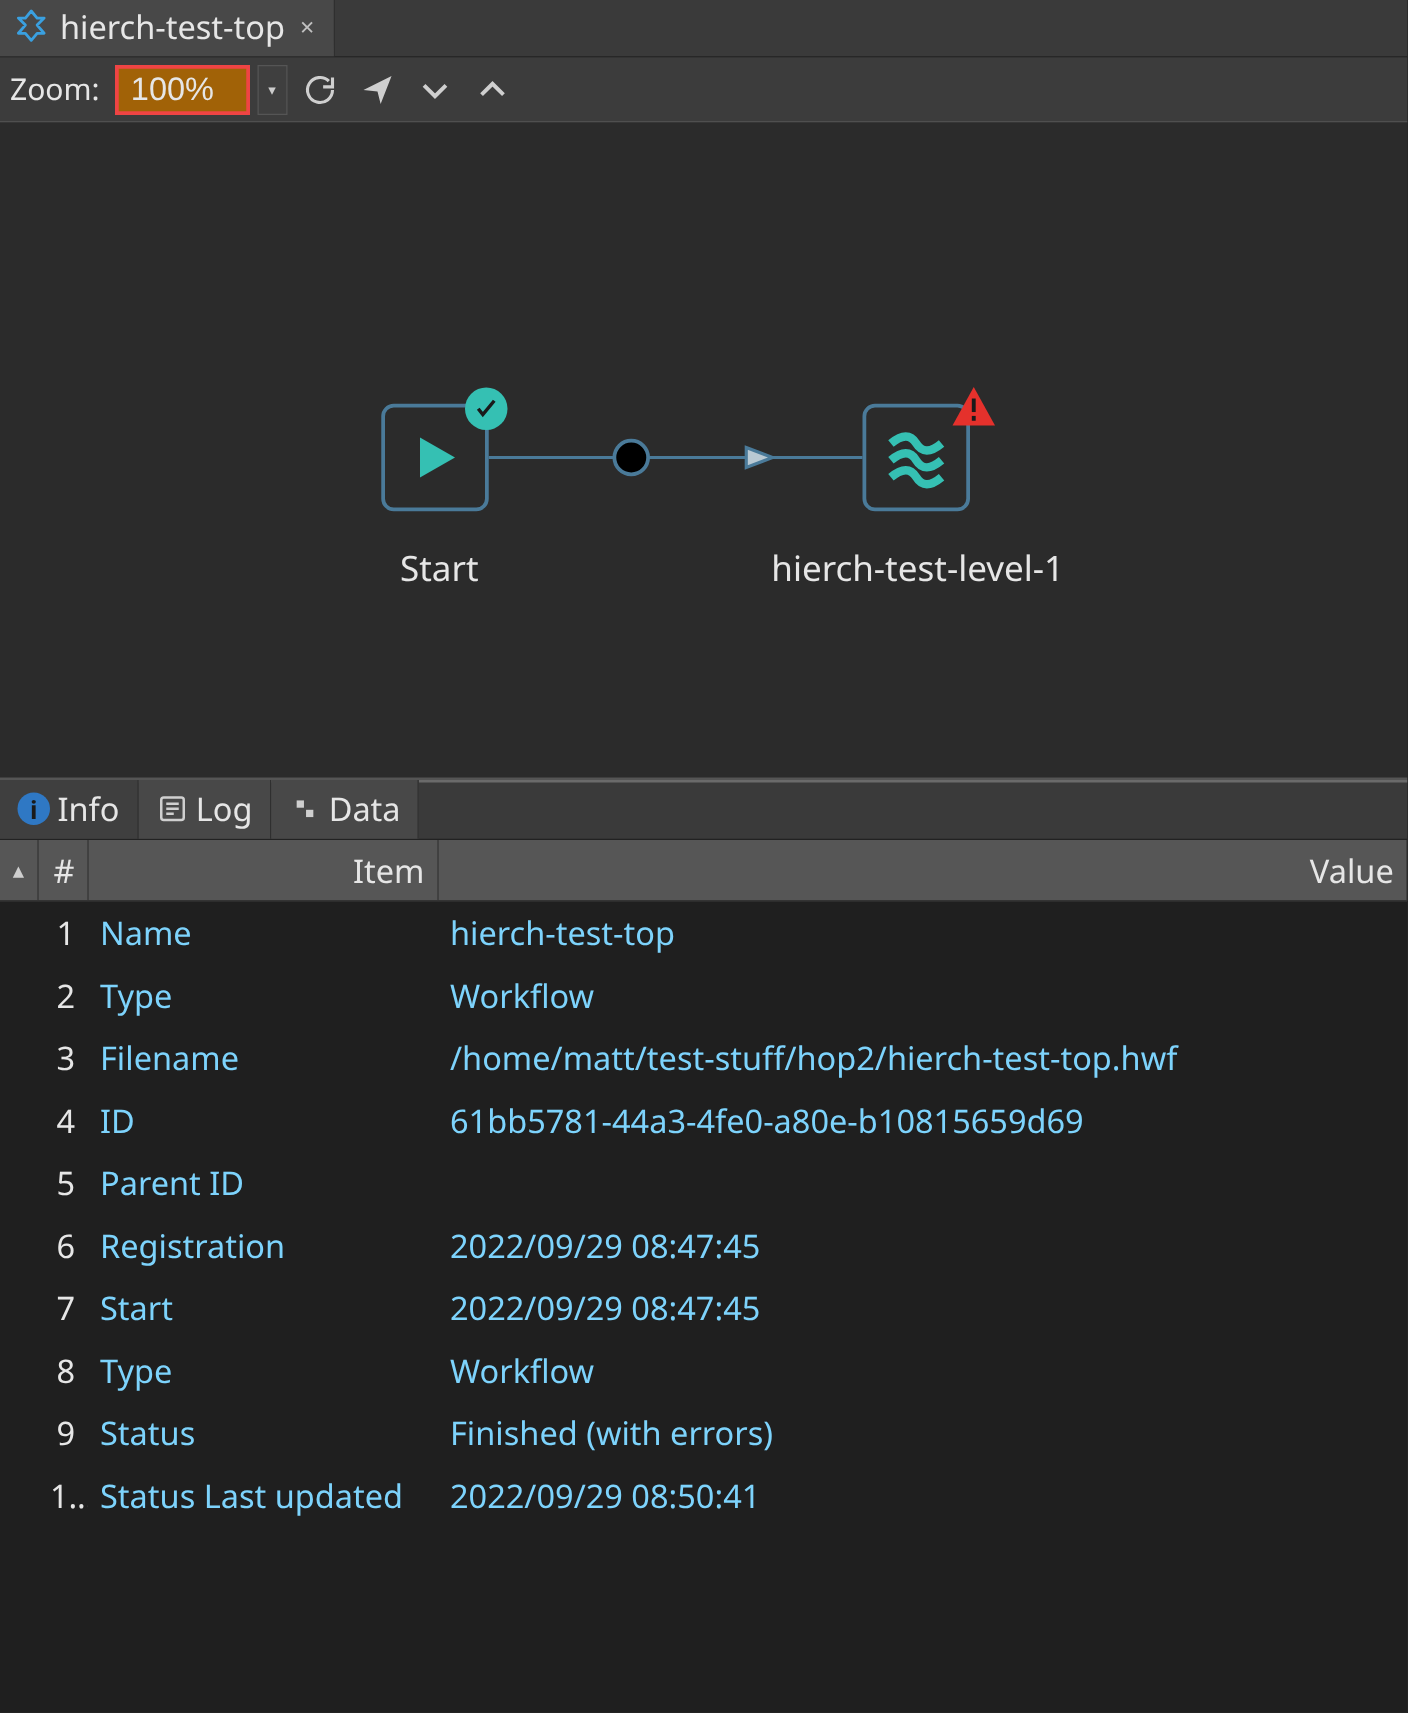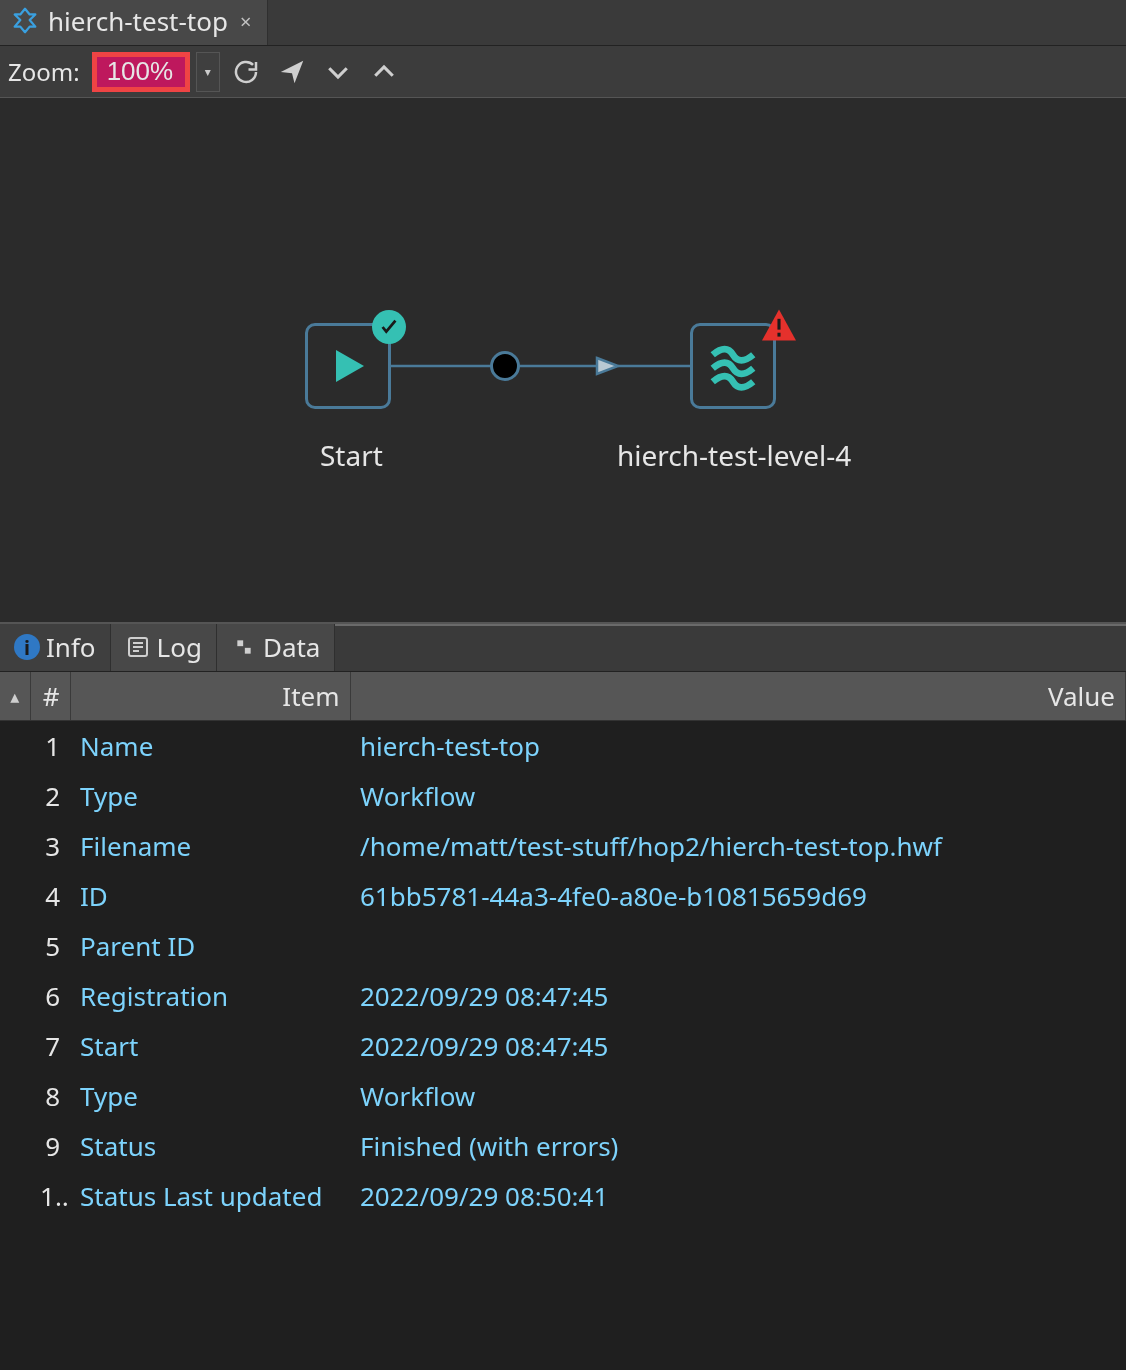--- a/index.html
+++ b/index.html
@@ -26,22 +26,22 @@
   .hop-icon { width: 30px; height: 30px; }
 
   
   .toolbar {
     display: flex; align-items: center; gap: 6px;
     background: #3c3c3c; height: 52px; padding: 0 8px;
     border-bottom: 1px solid #555;
   }
   .zoom-label { font-size: 24px; color: #e6e6e6; padding-right: 6px; }
   .zoom-input {
-    width: 98px; height: 40px;
-    background: #be185d; border: 5px solid #ef4444;
+    width: 108px; height: 40px;
+    background: #a16207; border: 3px solid #ef4444;
     color: #e6e6e6; font-size: 26px; padding: 0 10px;
   }
   .zoom-combo-btn {
     width: 24px; height: 40px; background: #3f3f3f;
     border: 1px solid #555; display: flex;
     align-items: center; justify-content: center;
     color: #ccc; font-size: 12px;
   }
   .tb-btn {
     width: 40px; height: 40px; display: flex;
@@ -194,21 +194,21 @@
       <path d="M3 19q6 -5 9 0t9 0" fill="none" stroke="#35c0b3" stroke-width="3"></path>
     </svg>
   </div>
   <div class="badge-err" style="left:760px;top:210px">
     <svg viewBox="0 0 24 22" width="38" height="34">
       <path d="M12 1 L23 21 H1 Z" fill="#e5312c"></path>
       <rect x="11" y="7" width="2" height="7" fill="#1a1a1a"></rect>
       <rect x="11" y="16" width="2" height="2.5" fill="#1a1a1a"></rect>
     </svg>
   </div>
-  <div class="node-label lbl-sub">hierch-test-level-4</div>
+  <div class="node-label lbl-sub">hierch-test-level-1</div>
 </div>
 
 <div class="panel-tabs">
   <div class="ptab active">
     <span class="picon info-i">i</span>
     <span>Info</span>
   </div>
   <div class="ptab">
     <span class="picon">
       <svg viewBox="0 0 24 24" width="24" height="24">

